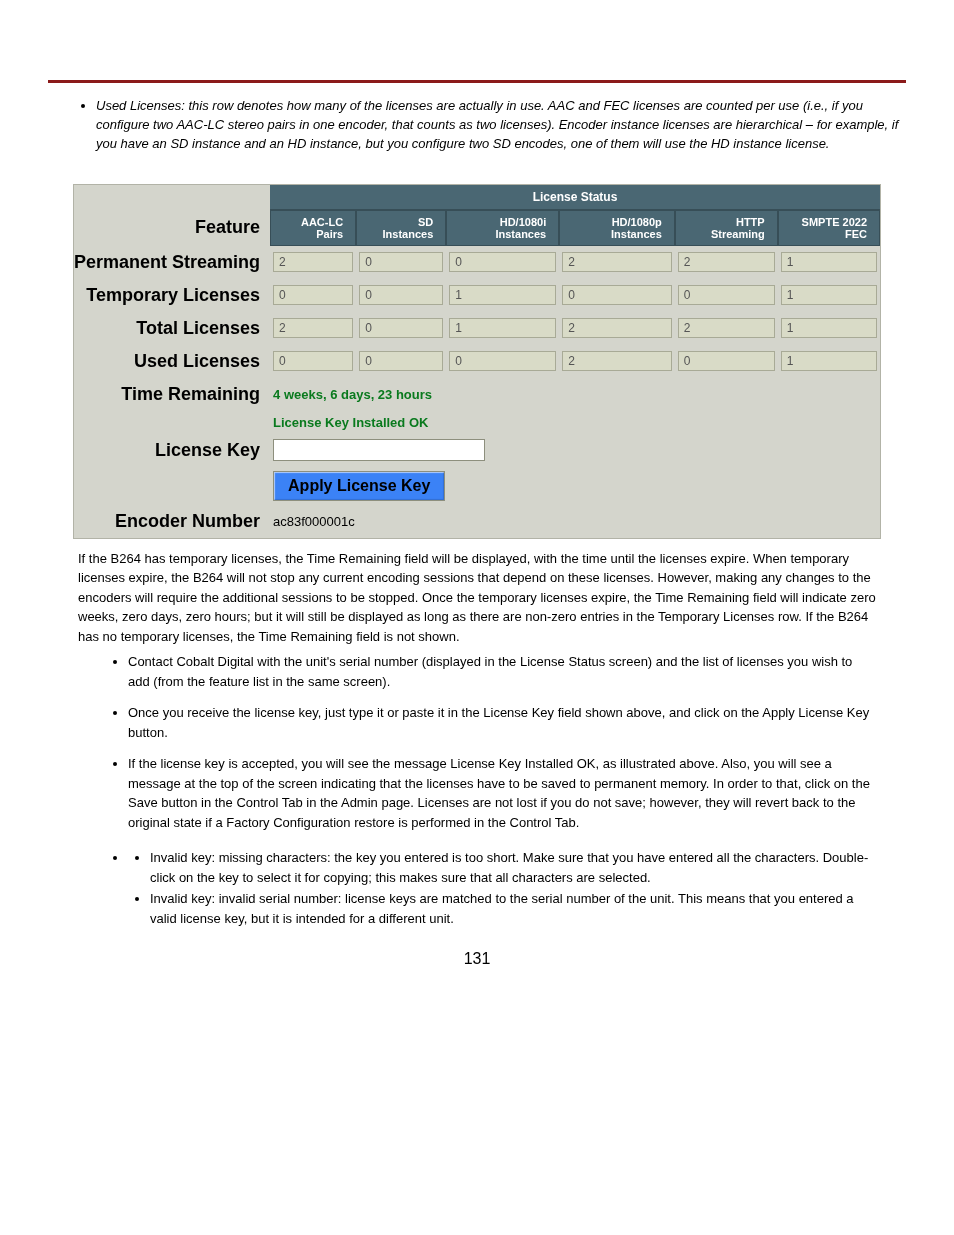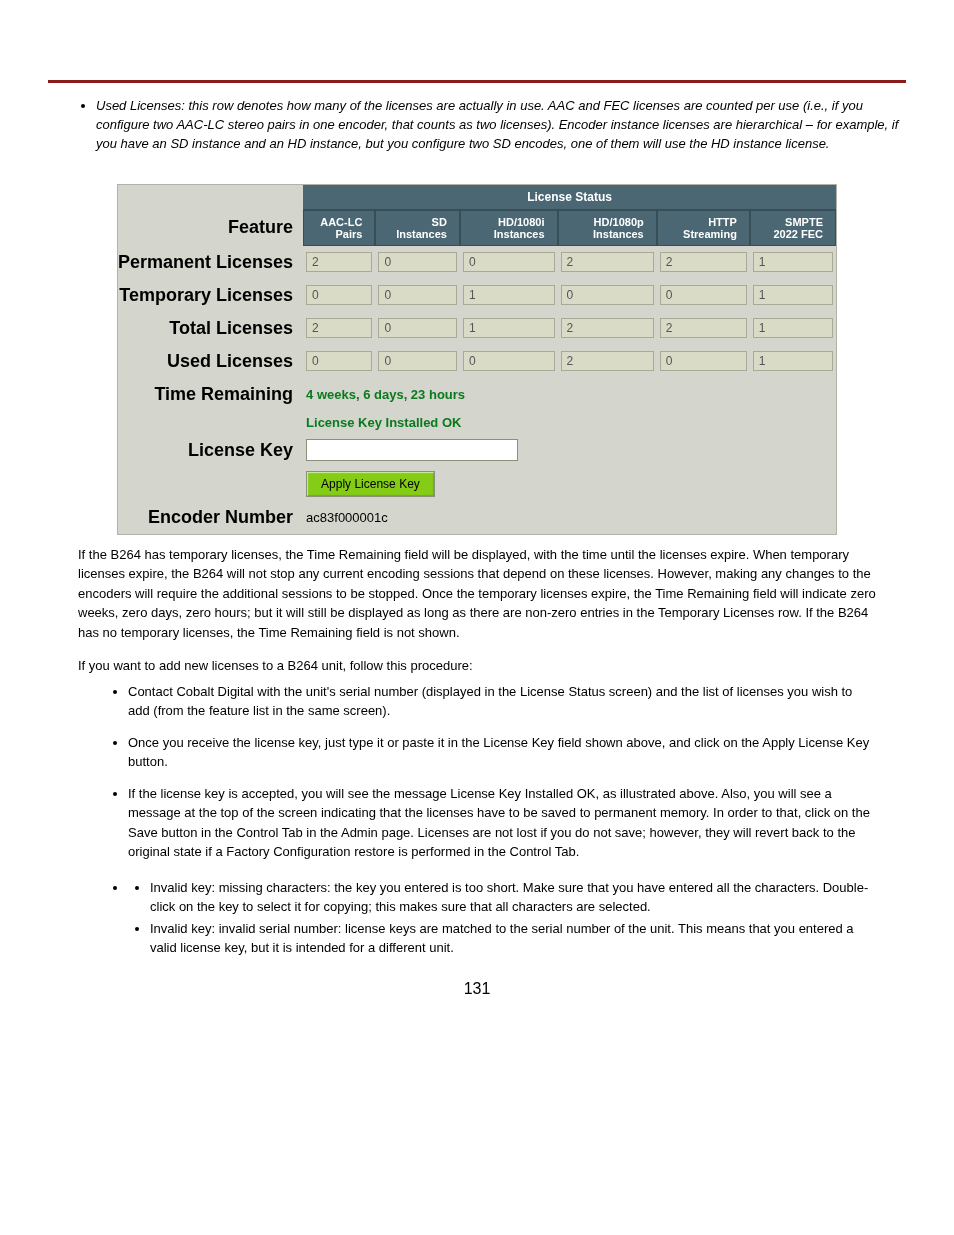--- a/index.html
+++ b/index.html
@@ -3,21 +3,21 @@
 <meta charset="utf-8">
 <style>
   html,body{margin:0;padding:0;background:#fff;font-family:Arial,Helvetica,sans-serif;font-size:13px;color:#000;}
   .page{width:954px;margin:0 auto;box-sizing:border-box;padding:20px 48px 40px 48px;}
   .hr-top{border-top:3px solid #8b1a1a;margin:60px 0 14px 0;}
   ul.b{list-style:disc;padding-left:48px;margin:0;}
   ul.b li{margin:0 0 6px 0;line-height:1.45;font-style:italic;}
   p{line-height:1.45;margin:0;}
 
   
-  .fig-wrap{margin:30px auto 8px auto;width:720px;}
+  .fig-wrap{margin:30px auto 8px auto;width:808px;}
   .panel{background:#d4d5cc;border:1px solid #b2b3a7;}
   .panel table.main{border-collapse:separate;border-spacing:0;width:100%;}
   .panel .lbl{
     text-align:right;font-weight:bold;font-size:18px;color:#000;
     padding:6px 10px 6px 0;white-space:nowrap;vertical-align:middle;width:120px;
   }
   .toprow td{padding:0;}
   .lic-title{
     background:#4a6773;color:#fff;font-weight:bold;text-align:center;
     font-size:12px;padding:5px 0;border-bottom:1px solid #374e57;
@@ -30,22 +30,22 @@
     background:#d9dbc7;border:1px solid #a8aa96;color:#555;
     padding:2px 5px;font-size:12px;min-height:16px;box-sizing:border-box;
   }
   .valcell{padding:4px 3px;}
   .green{color:#0a7a1e;font-weight:bold;}
   .textinput{
     height:22px;border:1px solid #8d8f7d;background:#fff;width:212px;
     padding:2px 4px;font-size:12px;box-sizing:border-box;
   }
   .btn{
-    display:inline-block;background:#84cc16;border:1px solid #8d8f7d;
-    font-size:12px;padding:5px 14px;color:#000;font-weight:normal;
+    display:inline-block;background:#3b82f6;border:1px solid #8d8f7d;
+    font-size:16px;padding:5px 14px;color:#000;font-weight:bold;
     box-shadow:inset -1px -1px 1px rgba(0,0,0,.15),inset 1px 1px 1px rgba(255,255,255,.6);
   }
 
   .body-text{margin:10px 30px 0 30px;line-height:1.5;}
   ul.body-list{list-style:disc;padding-left:50px;margin:6px 30px 0 30px;}
   ul.body-list li{margin:0 0 12px 0;line-height:1.5;}
 
   .pnum{text-align:center;font-size:16px;margin-top:22px;}
 </style>
 </head>
@@ -72,21 +72,21 @@
   <tr>
     <td class="lbl">Feature</td>
     <td class="hcell">AAC-LC Pairs</td>
     <td class="hcell">SD Instances</td>
     <td class="hcell">HD/1080i Instances</td>
     <td class="hcell">HD/1080p Instances</td>
     <td class="hcell">HTTP Streaming</td>
     <td class="hcell">SMPTE 2022 FEC</td>
   </tr>
   <tr>
-    <td class="lbl">Permanent Licenses</td>
+    <td class="lbl">Permanent Streaming</td>
     <td class="valcell">
                 <div class="vbox">2</div>
               </td>
     <td class="valcell">
                 <div class="vbox">0</div>
               </td>
     <td class="valcell">
                 <div class="vbox">0</div>
               </td>
     <td class="valcell">
@@ -184,21 +184,20 @@
     <td class="lbl">Encoder Number</td>
     <td colspan="6" class="valcell"><span>ac83f000001c</span></td>
   </tr>
 </tbody>
         </table>
 </div>
 </div>
 
 <p class="body-text">If the B264 has temporary licenses, the Time Remaining field will be displayed, with the time until the licenses expire.  When temporary licenses expire, the B264 will not stop any current encoding sessions that depend on these licenses.  However, making any changes to the encoders will require the additional sessions to be stopped.  Once the temporary licenses expire, the Time Remaining field will indicate zero weeks, zero days, zero hours; but it will still be displayed as long as there are non-zero entries in the Temporary Licenses row.  If the B264 has no temporary licenses, the Time Remaining field is not shown.</p>
 
-<p class="body-text" style="margin-top:14px;">If you want to add new licenses to a B264 unit, follow this procedure:</p>
 
 <ul class="body-list">
   <li><span>Contact Cobalt Digital with the unit's serial number (displayed in the License Status screen) and the list of licenses you wish to add (from the feature list in the same screen).</span></li>
   <li><span>Once you receive the license key, just type it or paste it in the License Key field shown above, and click on the Apply License Key button.</span></li>
   <li><span>If the license key is accepted, you will see the message License Key Installed OK, as illustrated above.  Also, you will see a message at the top of the screen indicating that the licenses have to be saved to permanent memory.  In order to that, click on the Save button in the Control Tab in the Admin page.  Licenses are not lost if you do not save; however, they will revert back to the original state if a Factory Configuration restore is performed in the Control Tab.</span></li>
   <li>
     <ul style="list-style:disc;padding-left:22px;margin-top:6px;">
       <li style="margin-bottom:2px;margin-top:16px;"><span>Invalid key: missing characters: the key you entered is too short. Make sure that you have entered all the characters.  Double-click on the key to select it for copying; this makes sure that all characters are selected.</span></li>
       <li><span>Invalid key: invalid serial number: license keys are matched to the serial number of the unit.  This means that you entered a valid license key, but it is intended for a different unit.</span></li>
     </ul>

